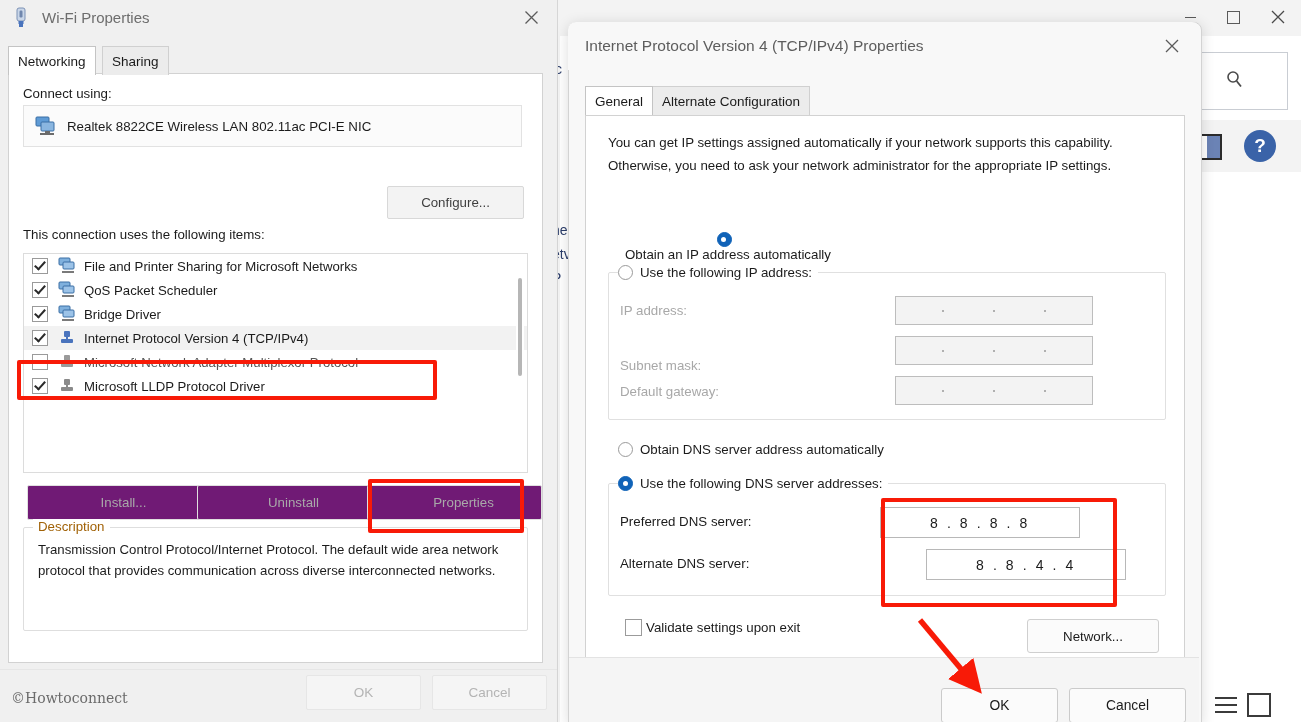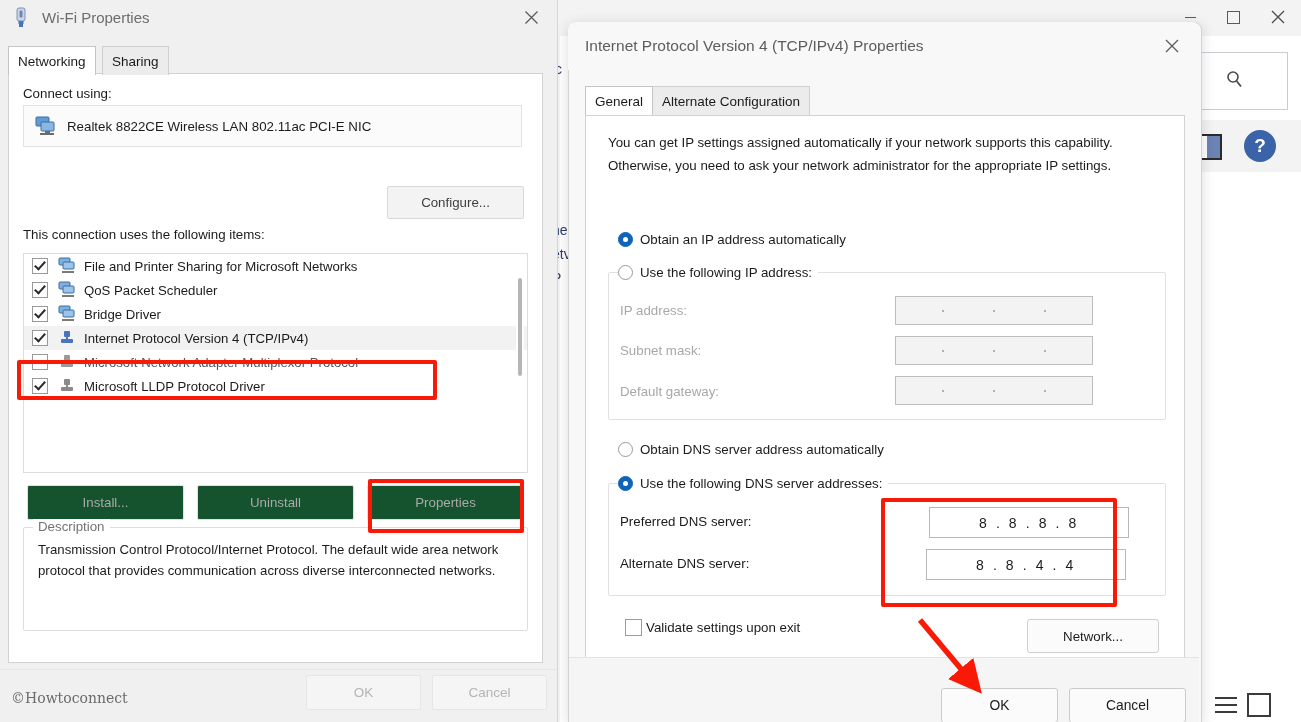--- a/index.html
+++ b/index.html
@@ -73,28 +73,28 @@
   .item-row{height:24px;display:flex;align-items:center;padding-left:8px;}
   .item-row.selected{background:#f2f2f2;}
   .cb{width:14px;height:14px;border:1px solid #9a9a9a;background:#ffffff;position:relative;flex:0 0 auto;}
   .cb.checked:after{content:"";position:absolute;left:4px;top:0px;width:4px;height:9px;
       border:solid #2a2a2a;border-width:0 2px 2px 0;transform:rotate(42deg);}
   .item-icon{width:20px;height:18px;margin-left:9px;position:relative;flex:0 0 auto;}
   .item-label{margin-left:7px;font-size:13.2px;color:#1b1b1b;white-space:nowrap;}
   #list-scrollbar{position:absolute;right:3px;top:4px;width:8px;height:210px;background:#ffffff;}
   #list-thumb{position:absolute;left:2px;top:20px;width:4px;height:98px;background:#b6b6b6;border-radius:2px;}
 
-  .gray-btn{background:#14532d;border:1px solid #e0e0e0;border-radius:2px;display:flex;align-items:center;
-      justify-content:center;font-size:13.3px;color:#a9a9a9;}
+  .gray-btn{background:#701a75;border:1px solid #e0e0e0;border-radius:2px;display:flex;align-items:center;
+      justify-content:center;font-size:13.3px;color:#a9a9a9;padding-left:18px;}
   #install-btn{left:27px;top:485px;width:155px;height:33px;}
   #uninstall-btn{left:197px;top:485px;width:155px;height:33px;}
   #properties-btn{left:367px;top:485px;width:155px;height:33px;}
 
   #desc-group{left:23px;top:527px;width:503px;height:102px;border:1px solid #dedede;border-radius:2px;}
-  #desc-legend{left:33px;top:519px;background:#ffffff;padding:0 5px;font-size:13.3px;color:#737373;}
+  #desc-legend{left:33px;top:519px;background:#ffffff;padding:0 5px;font-size:13.3px;color:#a16207;}
   #desc-text{left:38px;top:539px;width:470px;font-size:13.2px;line-height:21px;color:#1b1b1b;}
 
   #wifi-footer{left:0;top:669px;width:557px;height:53px;background:#f0f0f0;border-top:1px solid #e6e6e6;}
   .footer-btn{background:#f5f5f5;border:1px solid #e6e6e6;border-radius:2px;display:flex;align-items:center;
       justify-content:center;font-size:13.5px;color:#b4b4b4;}
   #wifi-ok{left:306px;top:675px;width:113px;height:33px;}
   #wifi-cancel{left:432px;top:675px;width:113px;height:33px;}
   #watermark{left:11px;top:690px;font-size:14px;color:#6b6b6b;font-family:"DejaVu Serif", serif;}
 
   
@@ -113,45 +113,45 @@
 
   #ipv4-desc{left:608px;top:132px;width:548px;font-size:13.3px;line-height:22.5px;color:#1b1b1b;}
 
   .radio{width:15px;height:15px;border-radius:50%;border:1.6px solid #9a9a9a;background:#fff;
      position:relative;flex:0 0 auto;box-sizing:border-box;}
   .radio.on{border-color:#1063b8;background:#1063b8;}
   .radio.on:after{content:"";position:absolute;left:3.5px;top:3.5px;width:5px;height:5px;border-radius:50%;background:#ffffff;}
   .radio-row{display:flex;align-items:center;}
   .radio-row .rl{margin-left:7px;font-size:13.3px;color:#1b1b1b;}
 
-  #radio-auto-ip{left:618px;top:232px;}
+  #radio-auto-ip{left:618px;top:232px;flex-direction:column;}
   #radio-manual-ip{left:618px;top:265px;z-index:3;background:#ffffff;padding-right:6px;}
 
   #ip-group{left:608px;top:272px;width:556px;height:146px;border:1px solid #e0e0e0;border-radius:2px;}
   .fld-label{position:absolute;font-size:13.3px;color:#a8a8a8;}
   .ipbox{position:absolute;width:198px;height:29px;background:#f3f3f3;border:1px solid #bdbdbd;
      display:flex;align-items:center;justify-content:space-around;padding:0 22px;box-sizing:border-box;}
   .ipbox .dot{width:2px;height:2px;background:#9a9a9a;border-radius:50%;}
   #lbl-ip{left:620px;top:303px;}
   #box-ip{left:895px;top:296px;}
-  #lbl-subnet{left:620px;top:343px;}
+  #lbl-subnet{left:620px;top:358px;}
   #box-subnet{left:895px;top:336px;}
   #lbl-gateway{left:620px;top:384px;}
   #box-gateway{left:895px;top:376px;}
 
   #radio-auto-dns{left:618px;top:442px;}
   #radio-manual-dns{left:618px;top:476px;z-index:3;background:#ffffff;padding-right:6px;}
 
   #dns-group{left:608px;top:483px;width:556px;height:111px;border:1px solid #e0e0e0;border-radius:2px;}
   .dns-label{position:absolute;font-size:13.3px;color:#1b1b1b;}
   .dnsbox{position:absolute;width:198px;height:29px;background:#ffffff;border:1px solid #b8b8b8;
      display:flex;align-items:center;justify-content:center;font-size:14px;color:#1b1b1b;letter-spacing:2.6px;
      font-family:"Liberation Sans", sans-serif;}
   #lbl-pref-dns{left:620px;top:514px;}
-  #box-pref-dns{left:929px;top:507px;}
+  #box-pref-dns{left:880px;top:507px;}
   #lbl-alt-dns{left:620px;top:556px;}
   #box-alt-dns{left:895px;top:549px;margin-left:31px;}
 
   #validate-row{left:625px;top:619px;display:flex;align-items:center;}
   #validate-cb{width:15px;height:15px;border:1.4px solid #9b9b9b;background:#fff;}
   #validate-label{margin-left:4px;font-size:13.3px;color:#1b1b1b;}
 
   #advanced-btn{left:1027px;top:619px;width:130px;height:32px;background:#fbfbfb;border:1px solid #cfcfcf;
      border-radius:3px;display:flex;align-items:center;justify-content:center;font-size:13.3px;color:#1b1b1b;}
 

